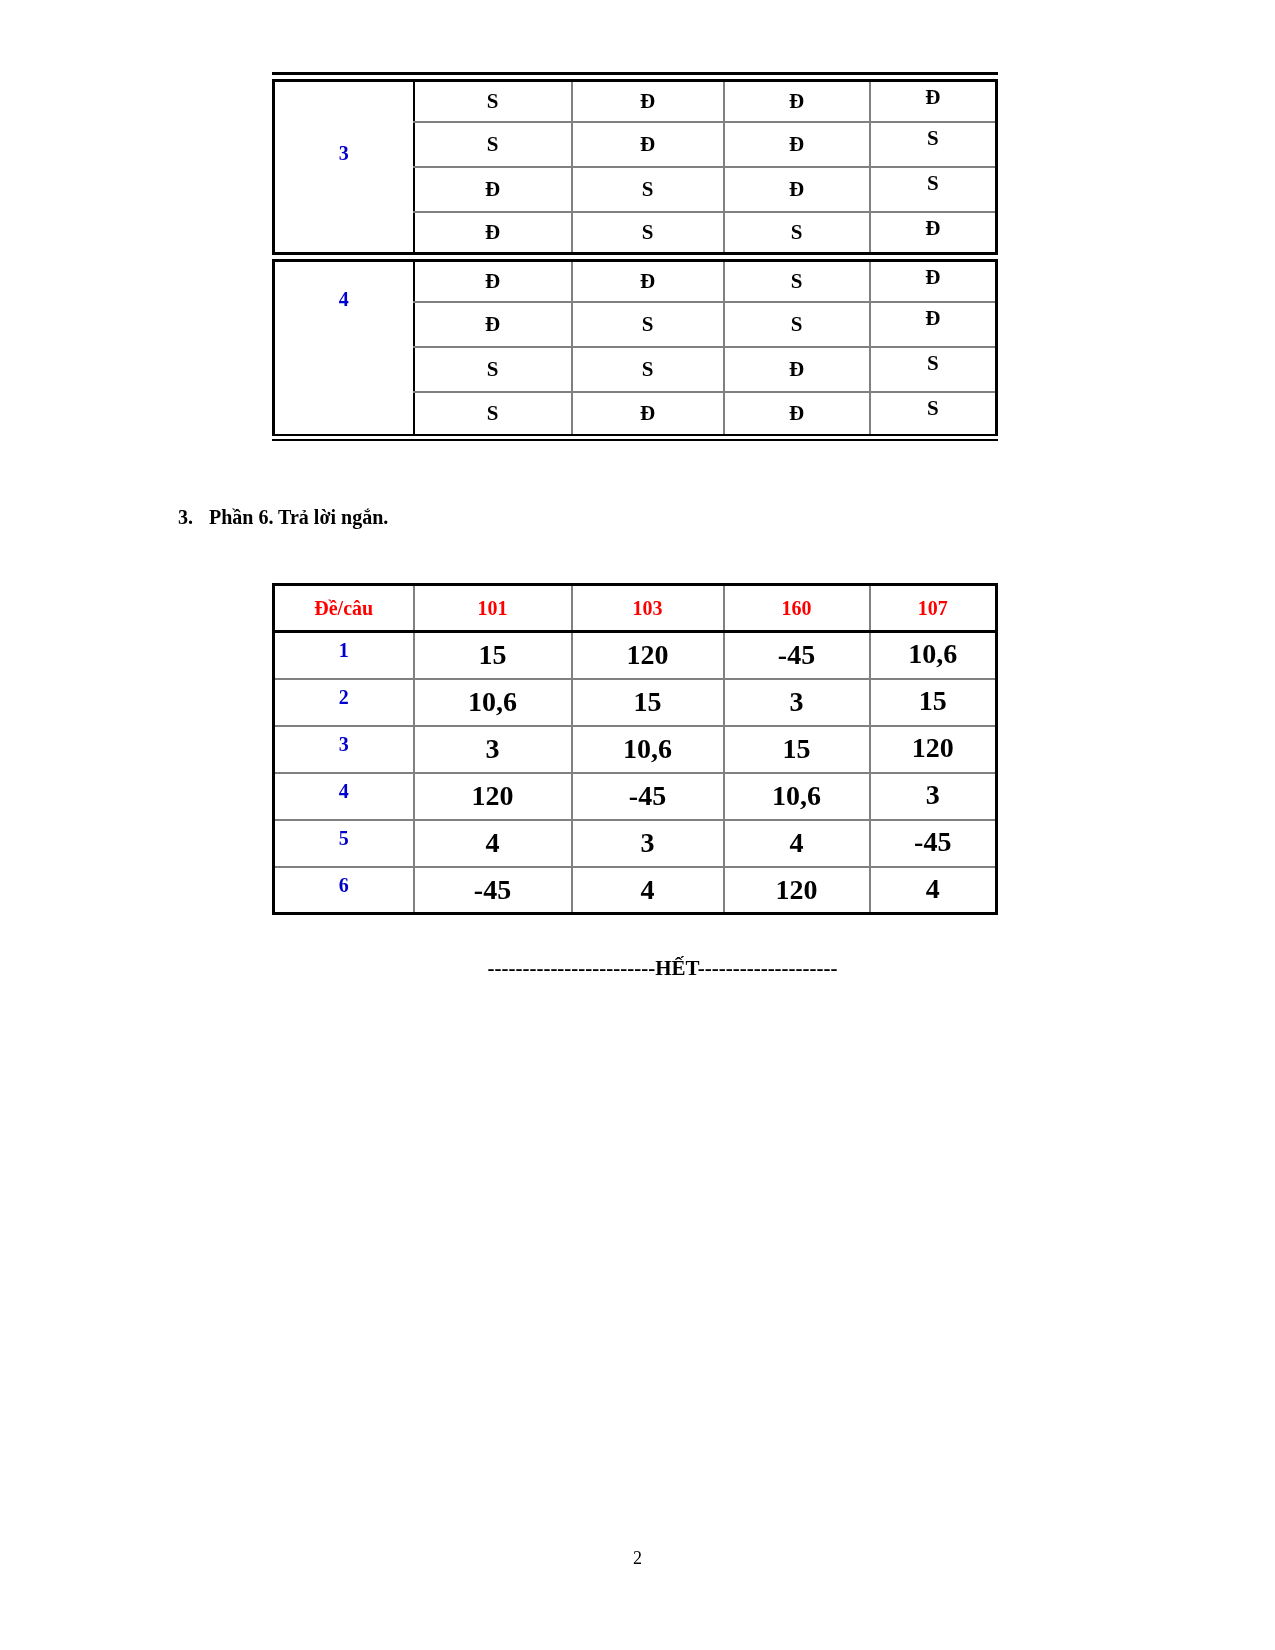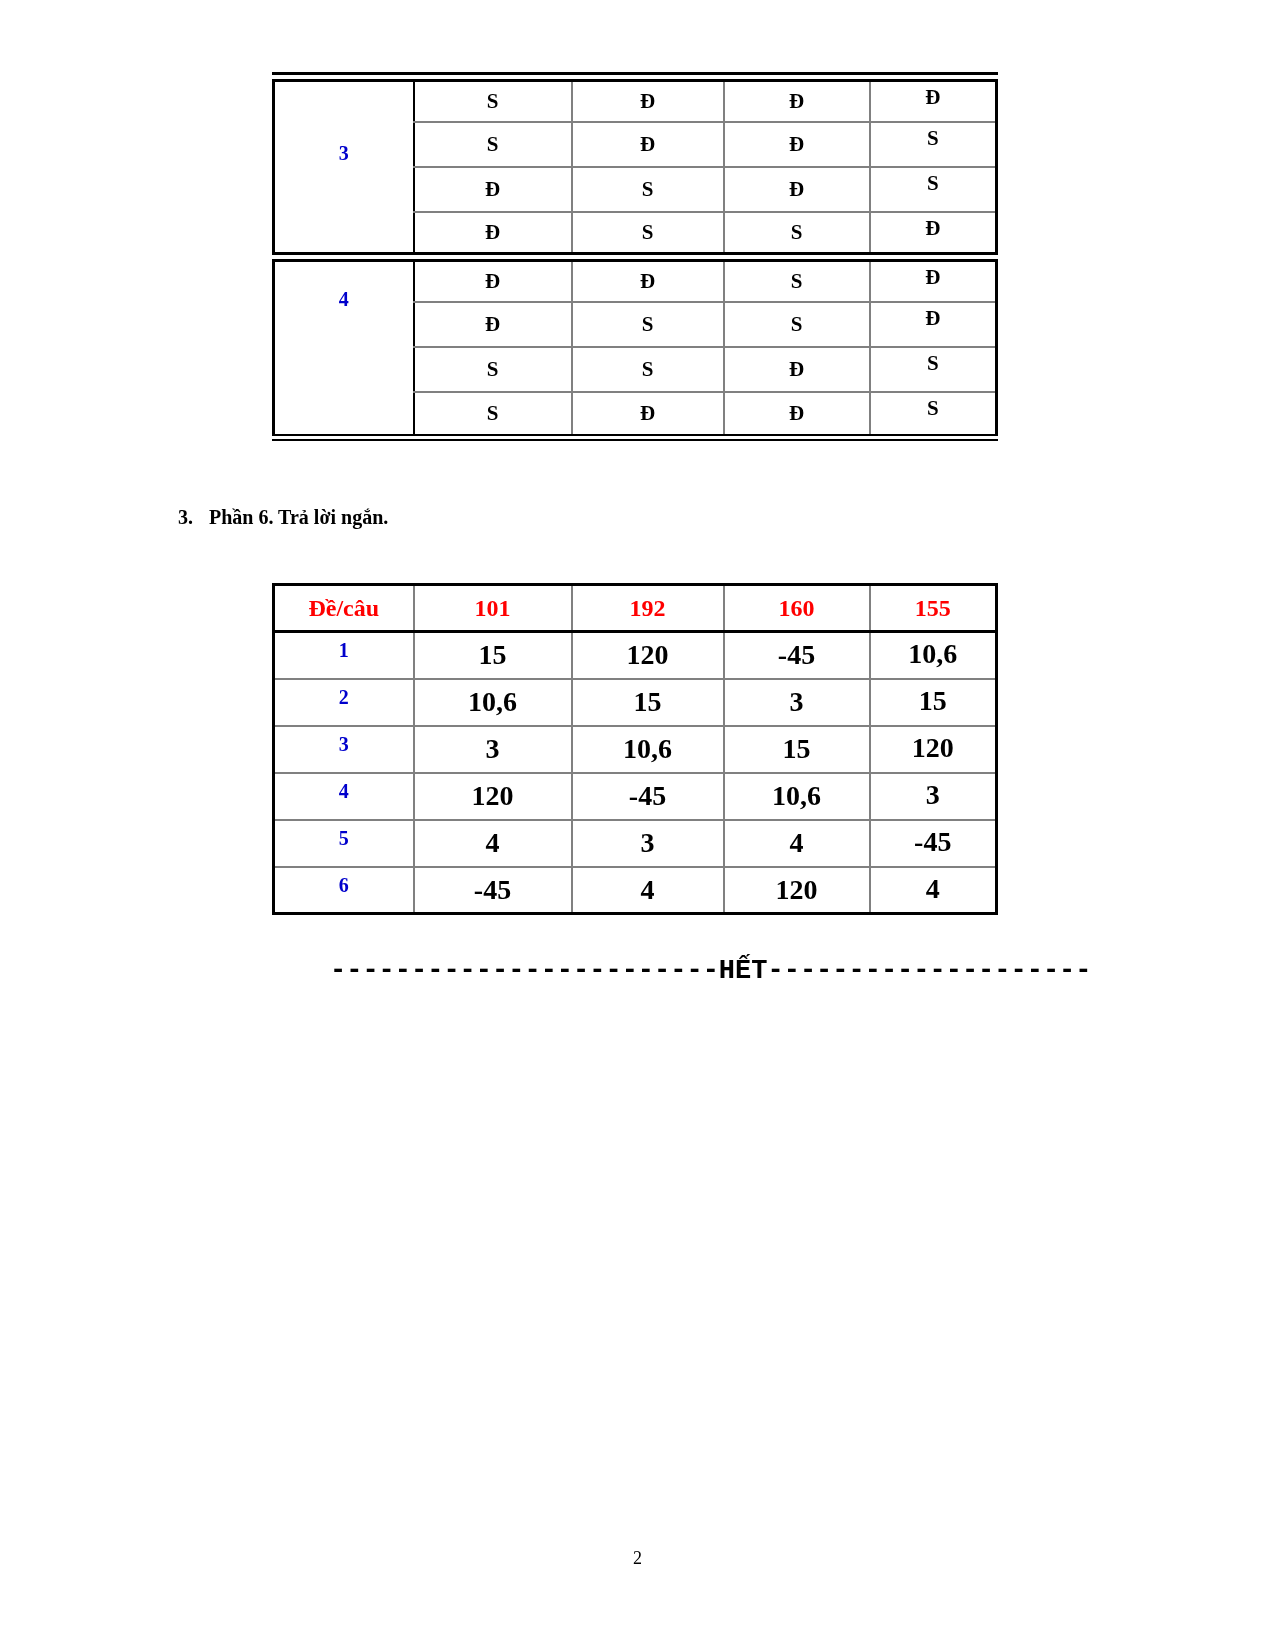--- a/index.html
+++ b/index.html
@@ -52,21 +52,21 @@
   
   .tbl2 {
     left: 272px; top: 583px; width: 723px;
     border: 3px solid #000;
   }
   .tbl2 th {
     height: 47px;
     text-align: center;
     vertical-align: middle;
     font-weight: bold;
-    font-size: 24px;
+    font-size: 20px;
     color: #FF0000;
     border-bottom: 3px solid #000;
   }
   .tbl2 td {
     height: 47px;
     text-align: center;
     vertical-align: middle;
     font-weight: bold;
     font-size: 28px;
     border-top: 2px solid #808080;
@@ -90,23 +90,22 @@
   }
   .heading .idx { margin-right: 16px; }
 
   
   .end-line {
     position: absolute;
     left: 272px; top: 956px; width: 723px;
     text-align: center;
     padding-left: 58px;
     font-weight: bold;
-    font-size: 27px;
+    font-size: 21px;
     white-space: nowrap;
-    font-family: Liberation Mono, monospace;
   }
 
   
   .page-number {
     position: absolute;
     left: 0; top: 1548px; width: 1275px;
     text-align: center;
     font-size: 18px;
   }
 </style>
@@ -187,23 +186,23 @@
       <col style="width:140px">
         <col style="width:158px">
         <col style="width:152px">
         <col style="width:146px">
         <col style="width:127px">
     </colgroup>
     <thead>
       <tr>
         <th>Đề/câu</th>
         <th class="vline">101</th>
-        <th class="vline">192</th>
+        <th class="vline">103</th>
         <th class="vline">160</th>
-        <th class="vline">155</th>
+        <th class="vline">107</th>
       </tr>
     </thead>
     <tbody>
       <tr>
         <td class="rlabel">1</td>
         <td class="vline">15</td>
         <td class="vline">120</td>
         <td class="vline">-45</td>
         <td class="vline c5">10,6</td>
       </tr>

